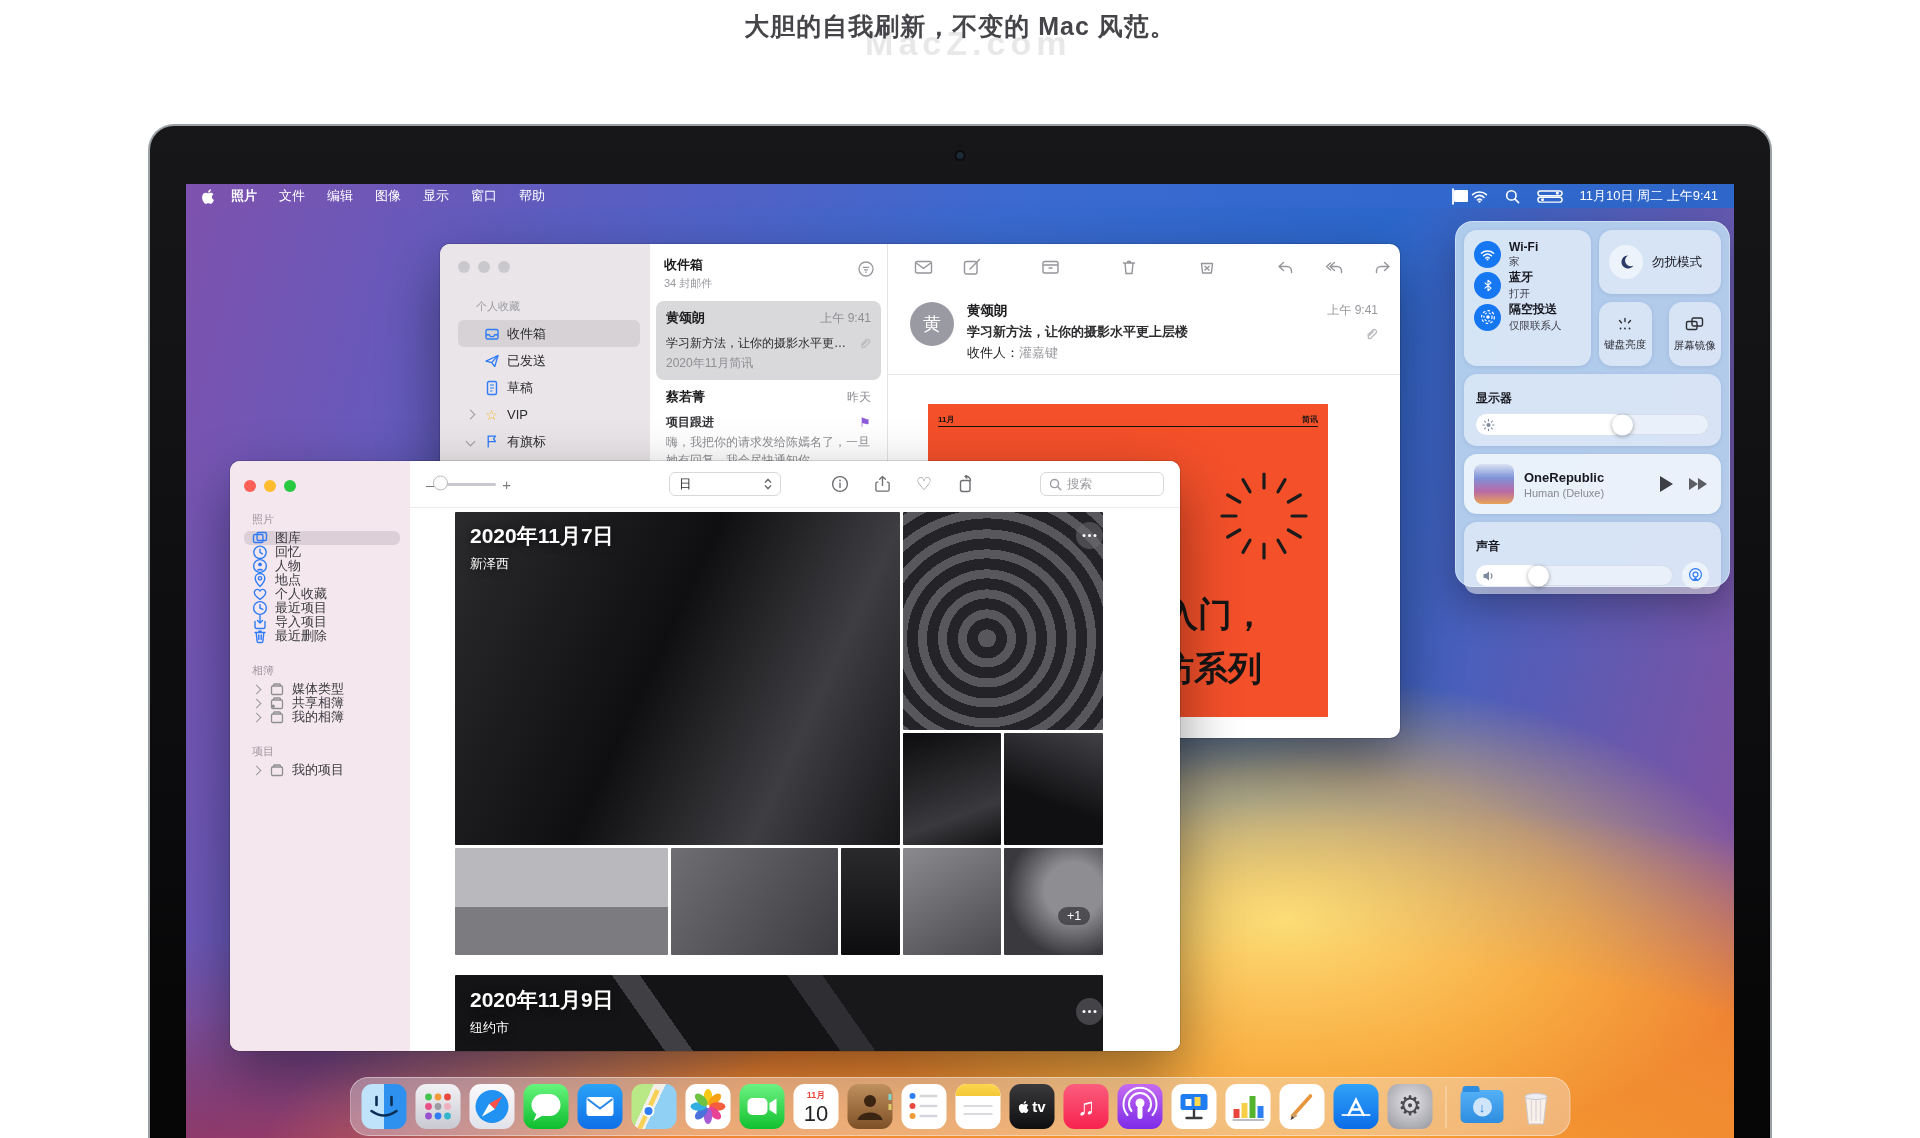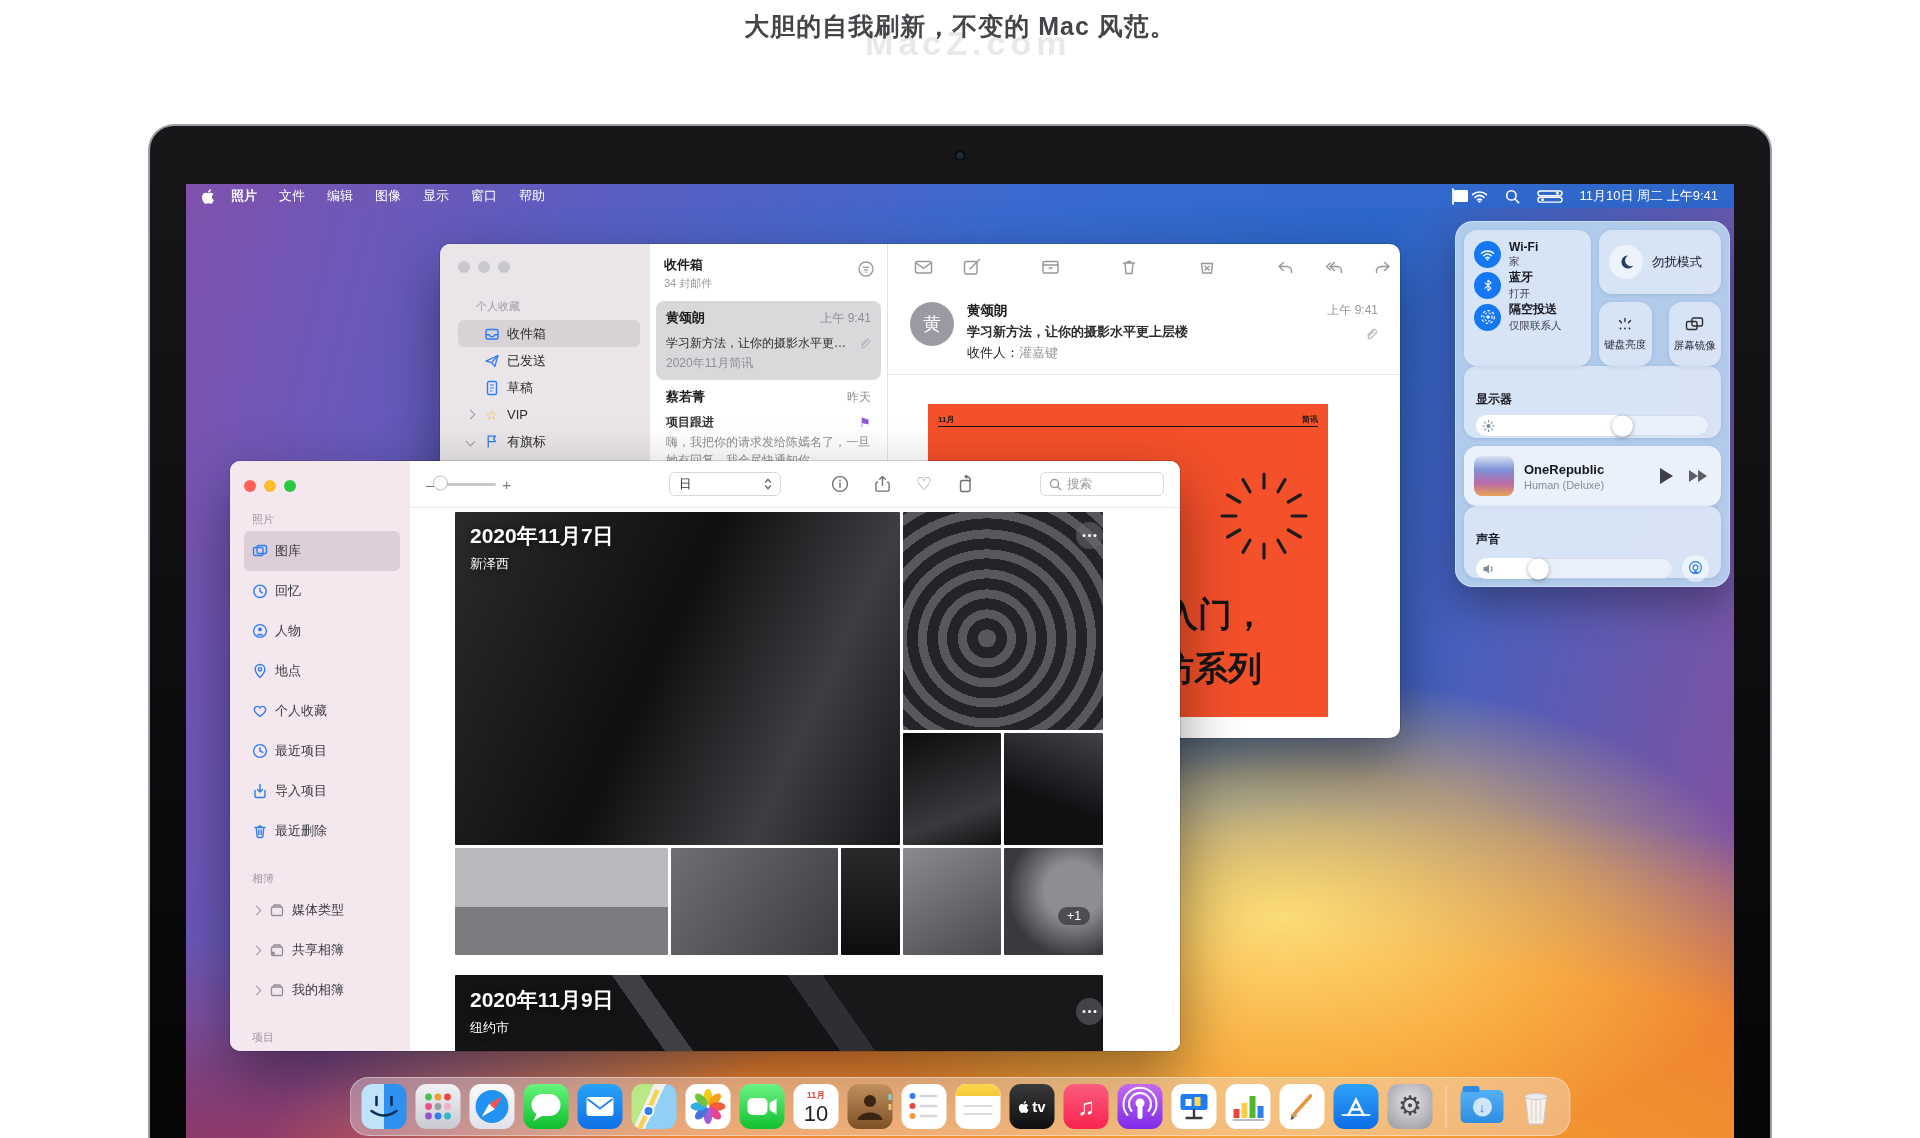--- a/index.html
+++ b/index.html
@@ -80,21 +80,21 @@
   .p-rule{height:0;border-top:1.5px solid #141414;margin:0 10px}
   .p-title{text-align:center;font-size:23px;font-weight:600;margin-top:9px;letter-spacing:1px}
   .p-burst{position:absolute;left:286px;top:62px}
   .p-l1{position:absolute;left:236px;top:188px;font-size:34px;font-weight:600}
   .p-l2{position:absolute;left:232px;top:242px;font-size:34px;font-weight:600}
   
   .photos{left:44px;top:277px;width:950px;height:590px;display:flex;overflow:hidden}
   .ph-side{width:180px;background:#f4e8ee;flex-shrink:0;padding:19px 10px 0 14px;box-sizing:border-box;font-size:13px;color:#3a3a3e}
   .ph-sec{font-size:11px;color:#a1929c;margin:20px 0 4px 8px}
   .ph-side ul{list-style:none;margin:0;padding:0}
-  .ph-side li{display:flex;align-items:center;height:40px;gap:7px;padding:0 7px;border-radius:6px}
+  .ph-side li{display:flex;align-items:center;height:14px;gap:7px;padding:0 7px;border-radius:6px}
   .ph-side li.sel{background:#dccfd8}
   .ph-side .nicon{width:17px;display:flex;justify-content:center;color:#2f7cf6;flex-shrink:0}
   .ph-side .nicon.grey{color:#8e8e93}
   .ph-side .gut{width:10px;display:flex;justify-content:center;flex-shrink:0}
   .ph-main{flex:1;display:flex;flex-direction:column;min-width:0;background:#fff}
   .ph-toolbar{height:46px;display:flex;align-items:center;border-bottom:1px solid #ececee;padding:0 16px;color:#6e6e73;flex-shrink:0}
   .ph-zoom{display:flex;align-items:center;gap:6px;font-size:15px;color:#7a7a7e}
   .zoom-track{position:relative;width:56px;height:3px;border-radius:2px;background:#c9c9cd}
   .zoom-fill{position:relative;height:100%;background:#adadb2;border-radius:2px}
   .zoom-knob{position:absolute;right:-8px;top:50%;transform:translateY(-50%);width:15px;height:15px;border-radius:50%;background:#fdfdfd;border:1px solid #bcbcc0;box-sizing:border-box}
@@ -118,21 +118,21 @@
   .cc-net{width:127px;height:136px;padding:10px 0 0 10px;box-sizing:border-box;display:flex;flex-direction:column;padding-bottom:10px}
   .cc-row{display:flex;align-items:center;gap:8px}
   .cc-ic{width:27px;height:27px;border-radius:50%;background:#1677f3;display:flex;align-items:center;justify-content:center;color:#fff;flex-shrink:0}
   .cc-tx b{display:block;font-size:12px;font-weight:bold}
   .cc-tx span{display:block;font-size:10.5px;color:#3c3c46;margin-top:1px}
   .cc-rightcol{flex:1;display:flex;flex-direction:column;gap:8px}
   .cc-dnd{height:64px;display:flex;align-items:center;gap:9px;padding-left:10px;box-sizing:border-box;font-size:12.5px}
   .cc-moon{width:34px;height:34px;border-radius:50%;background:rgba(255,255,255,.55);display:flex;align-items:center;justify-content:center}
   .cc-duo{display:flex;gap:17px}
   .cc-mini{flex:1;height:64px;display:flex;flex-direction:column;align-items:center;justify-content:center;gap:7px;font-size:10.5px;color:#2a2a33}
-  .cc-sld{height:72px;padding:25px 12px;box-sizing:border-box}
+  .cc-sld{margin-top:8px;height:72px;padding:16px 12px;box-sizing:border-box}
   .cc-sld .lbl{font-size:12px;font-weight:600;margin-bottom:7px}
   .sld-row{display:flex;align-items:center;gap:9px}
   .track{position:relative;flex:1;height:21px;border-radius:11px;background:rgba(255,255,255,.45);box-shadow:inset 0 0 0 1px rgba(120,140,170,.18)}
   .tico{position:absolute;left:6px;top:50%;transform:translateY(-50%);color:#7d8b9e;z-index:2}
   .fill{position:relative;height:100%;background:#fff;border-radius:11px}
   .knob{position:absolute;right:0;top:50%;transform:translate(38%,-50%);width:21px;height:21px;border-radius:50%;background:#fff;box-shadow:0 1px 4px rgba(0,0,0,.35)}
   .aplay{width:27px;height:27px;border-radius:50%;background:rgba(255,255,255,.55);display:flex;align-items:center;justify-content:center;flex-shrink:0}
   .cc-music{margin-top:8px;height:60px;background:rgba(255,255,255,.72);display:flex;align-items:center;padding:0 14px 0 10px;box-sizing:border-box;gap:10px}
   .art{width:40px;height:40px;border-radius:8px;background:linear-gradient(180deg,#d9e2f2 0%,#7e92d8 35%,#b86aa8 68%,#e8a356 100%);flex-shrink:0}
   .mus-tx{min-width:0}

